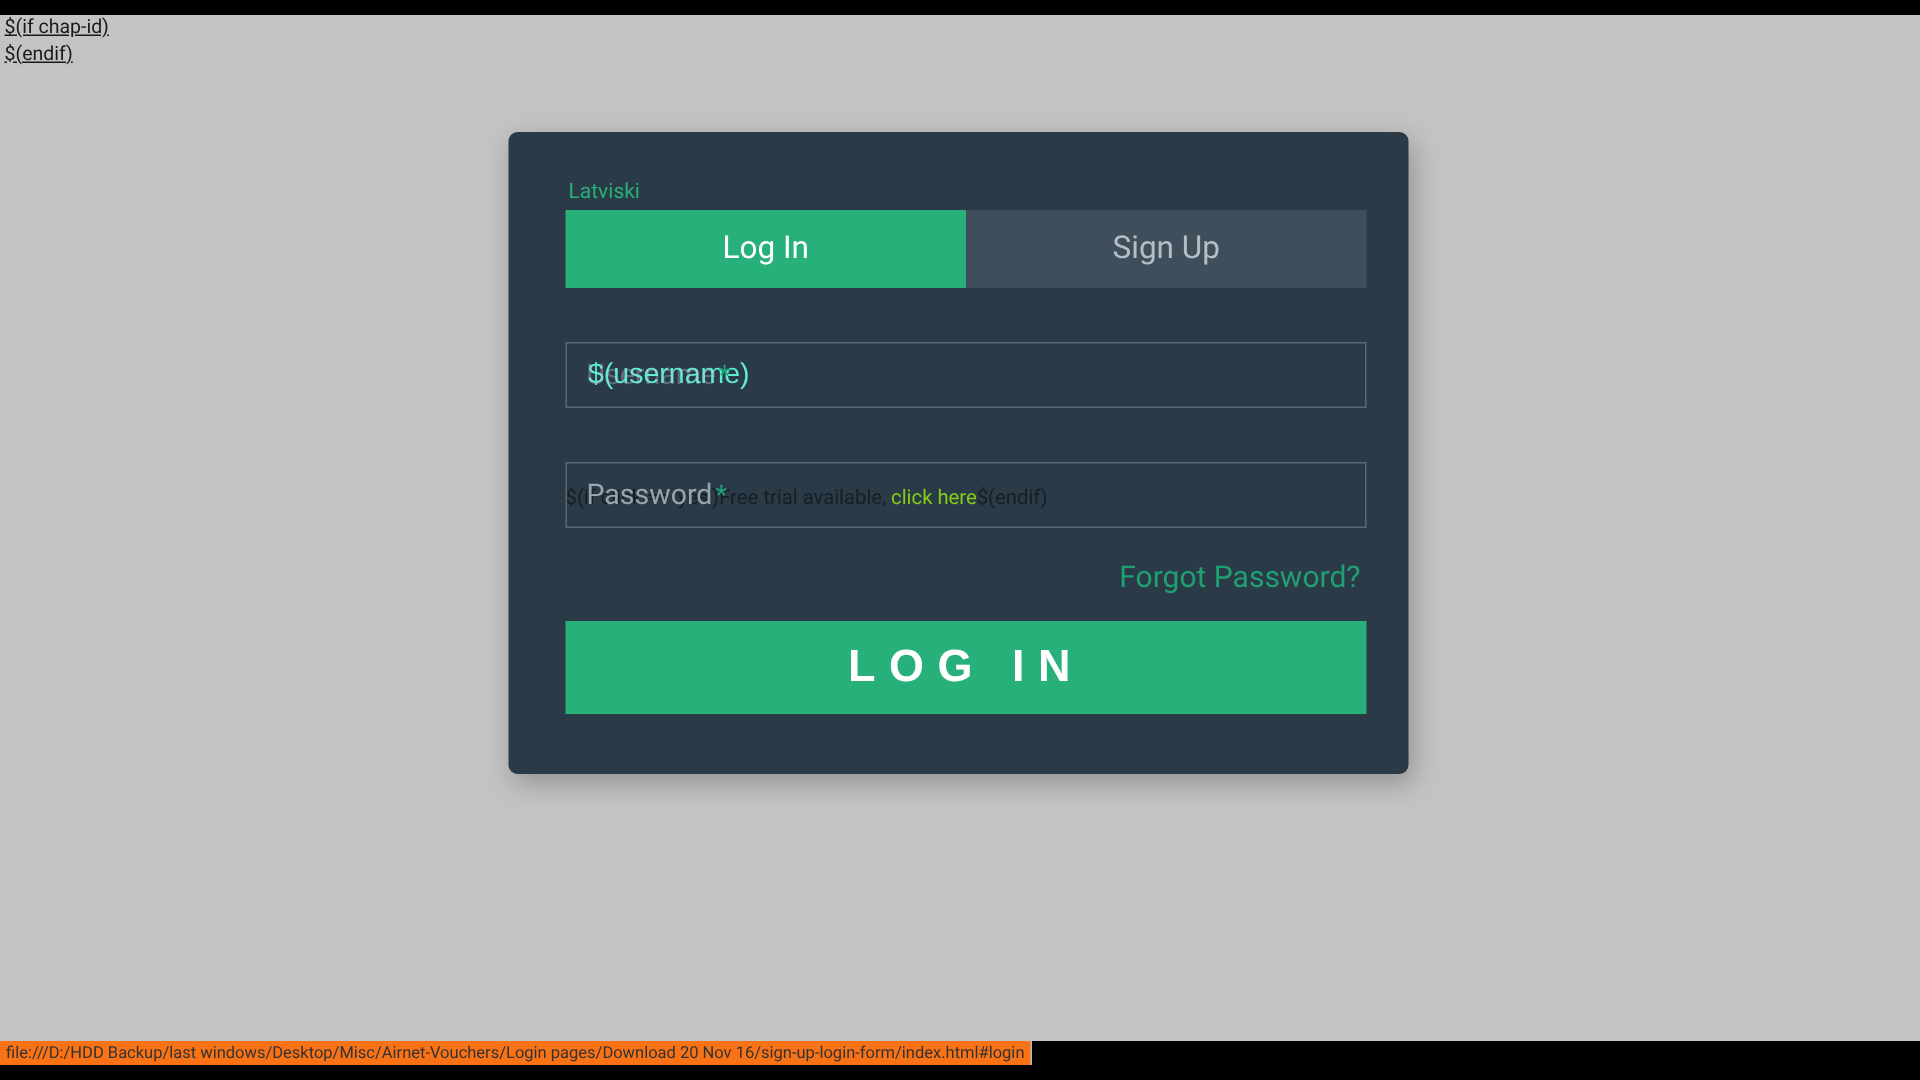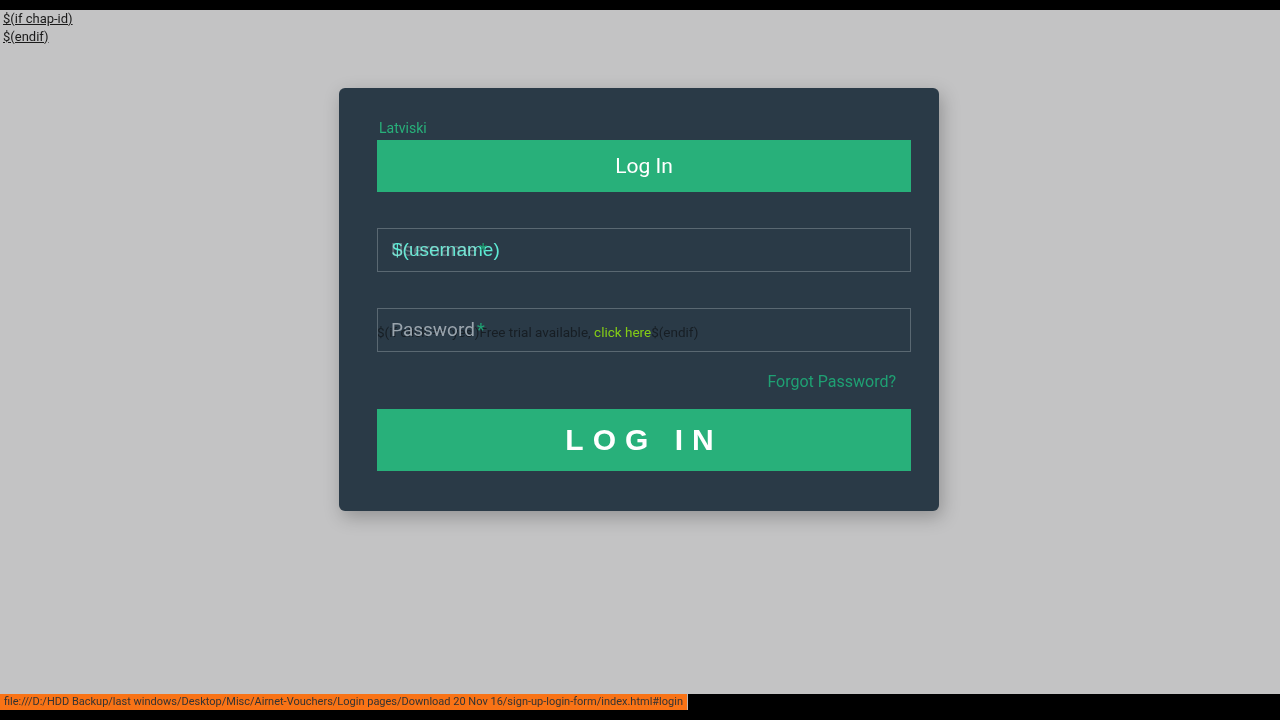--- a/index.html
+++ b/index.html
@@ -87,22 +87,22 @@
       background: transparent;
       border: 1px solid #5a6872;
       color: #5eead4;
       font-size: 19px;
       padding: 0 14px;
       outline: none;
     }
     .forgot {
       text-align: right;
       color: #1fa073;
-      font-size: 16px;
-      margin: -10px 15px 18px 0;
+      font-size: 20px;
+      margin: -10px 4px 18px 0;
       cursor: pointer;
     }
     .login-btn {
       width: 100%;
       height: 62px;
       background: #28b07a;
       color: #fff;
       border: none;
       font-size: 30px;
       letter-spacing: 9px;
@@ -132,20 +132,21 @@
   <div class="template-text">
     <div>$(if chap-id)</div>
     <div>$(endif)</div>
   </div>
 
   <div class="card">
     <div class="lang">Latviski</div>
 
     <div class="tabs">
       <div class="tab tab-active">Log In</div>
+      <div class="tab tab-inactive">Sign Up</div>
     </div>
 
 
     <div class="trial-line">
       <span>$(if click == 'yes')Free trial available, </span><span class="trial-link">click here</span><span>$(endif)</span>
     </div>
 
     <div class="field-wrap">
       <div class="overlay-label first">
         <span>Username</span><span class="req">*</span>

